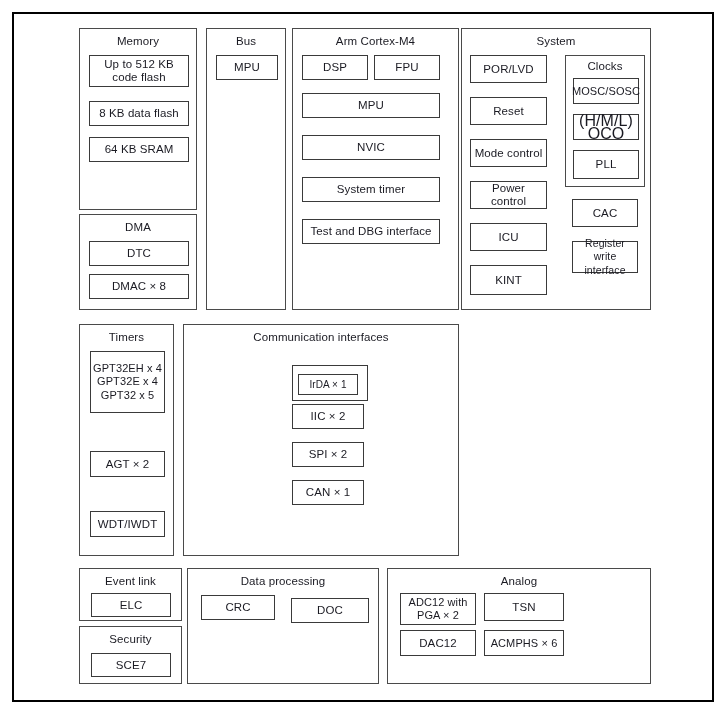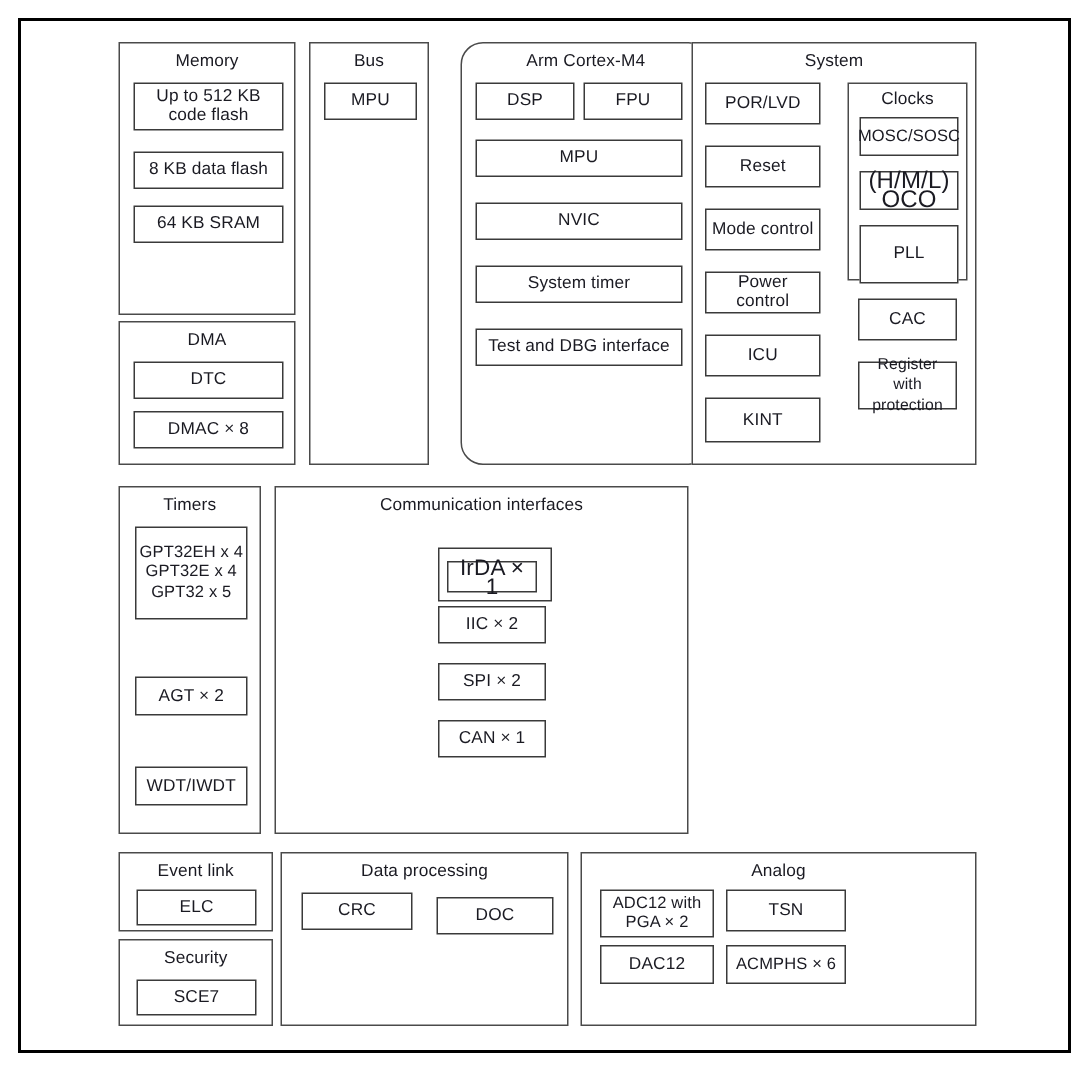--- a/index.html
+++ b/index.html
@@ -90,21 +90,21 @@
     <div class="panel-title">DMA</div>
     <div class="block" style="left:9px; top:26px; width:100px; height:25px;">DTC</div>
     <div class="block" style="left:9px; top:59px; width:100px; height:25px;">DMAC × 8</div>
   </div>
 
   <div class="panel" style="left:192px; top:14px; width:80px; height:282px;">
     <div class="panel-title">Bus</div>
     <div class="block" style="left:9px; top:26px; width:62px; height:25px;">MPU</div>
   </div>
 
-  <div class="panel" style="left:293px; top:14px; width:167px; height:282px;border-radius:15px;">
+  <div class="panel" style="left:278px; top:14px; width:167px; height:282px;">
     <div class="panel-title">Arm Cortex-M4</div>
     <div class="block" style="left:9px; top:26px; width:66px; height:25px;">DSP</div>
     <div class="block" style="left:81px; top:26px; width:66px; height:25px;">FPU</div>
     <div class="block" style="left:9px; top:64px; width:138px; height:25px;">MPU</div>
     <div class="block" style="left:9px; top:106px; width:138px; height:25px;">NVIC</div>
     <div class="block" style="left:9px; top:148px; width:138px; height:25px;">System timer</div>
     <div class="block" style="left:9px; top:190px; width:138px; height:25px;">Test and DBG interface</div>
   </div>
 
   <div class="panel" style="left:447px; top:14px; width:190px; height:282px;">
@@ -114,41 +114,41 @@
     <div class="block" style="left:8px; top:68px; width:77px; height:28px;">Reset</div>
     <div class="block" style="left:8px; top:110px; width:77px; height:28px;">Mode control</div>
     <div class="block" style="left:8px; top:152px; width:77px; height:28px;">Power control</div>
     <div class="block" style="left:8px; top:194px; width:77px; height:28px;">ICU</div>
     <div class="block" style="left:8px; top:236px; width:77px; height:30px;">KINT</div>
 
     <div class="subpanel" style="left:103px; top:26px; width:80px; height:132px;">
       <div class="panel-title" style="top:3px;">Clocks</div>
       <div class="block" style="left:7px; top:22px; width:66px; height:26px; font-size:11px;">MOSC/SOSC</div>
       <div class="block" style="left:7px; top:58px; width:66px; height:26px; font-size:16px;">(H/M/L) OCO</div>
-      <div class="block" style="left:7px; top:94px; width:66px; height:39px;">PLL</div>
+      <div class="block" style="left:7px; top:94px; width:66px; height:29px;">PLL</div>
     </div>
 
     <div class="block" style="left:110px; top:170px; width:66px; height:28px;">CAC</div>
-    <div class="block multiline" style="left:110px; top:212px; width:66px; height:32px; font-size:10.5px;">Register with protection</div>
+    <div class="block multiline" style="left:110px; top:212px; width:66px; height:32px; font-size:10.5px;">Register write interface</div>
   </div>
 
   <div class="panel" style="left:65px; top:310px; width:95px; height:232px;">
     <div class="panel-title">Timers</div>
     <div class="block multiline" style="left:10px; top:26px; width:75px; height:62px; font-size:11px;">GPT32EH x 4
 GPT32E x 4
 GPT32 x 5</div>
     <div class="block" style="left:10px; top:126px; width:75px; height:26px;">AGT × 2</div>
     <div class="block" style="left:10px; top:186px; width:75px; height:26px;">WDT/IWDT</div>
   </div>
 
   <div class="panel" style="left:169px; top:310px; width:276px; height:232px;">
     <div class="panel-title">Communication interfaces</div>
 
     <div class="block" style="left:108px; top:40px; width:76px; height:36px; align-items:flex-start; padding-top:11px;">SCI × 7</div>
-    <div class="block" style="left:114px; top:49px; width:60px; height:21px; font-size:15px; background:#ffffff; z-index:2;">IrDA × 1</div>
+    <div class="block" style="left:114px; top:49px; width:60px; height:21px; font-size:10px; background:#ffffff; z-index:2;">IrDA × 1</div>
 
     <div class="block" style="left:108px; top:79px; width:72px; height:25px;">IIC × 2</div>
     <div class="block" style="left:108px; top:117px; width:72px; height:25px;">SPI × 2</div>
     <div class="block" style="left:108px; top:155px; width:72px; height:25px;">CAN × 1</div>
   </div>
 
   <div class="panel" style="left:65px; top:554px; width:103px; height:53px;">
     <div class="panel-title">Event link</div>
     <div class="block" style="left:11px; top:24px; width:80px; height:24px;">ELC</div>
   </div>

